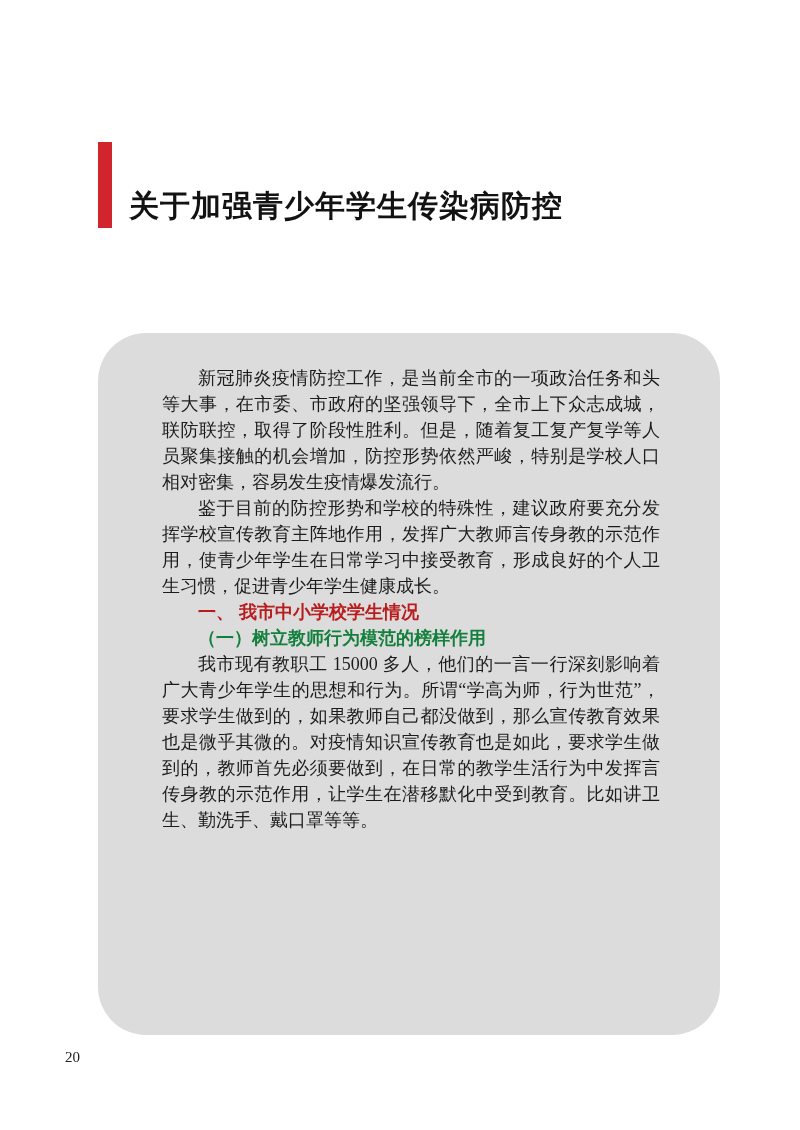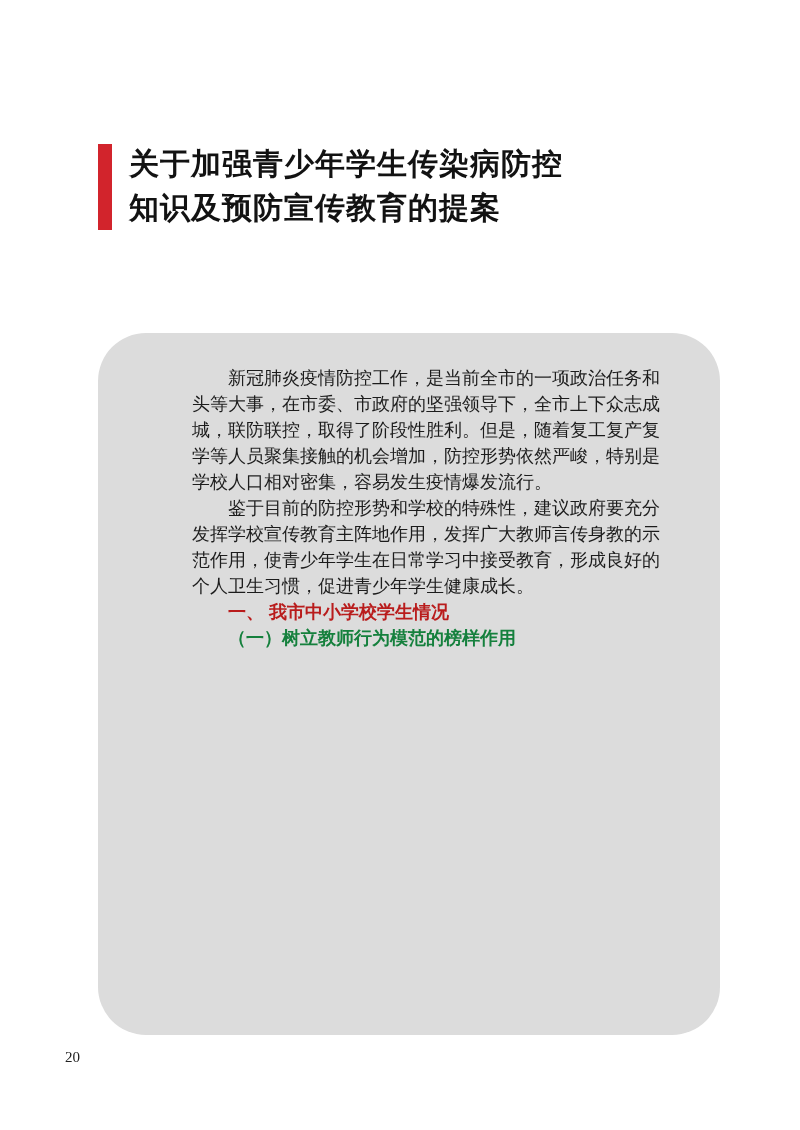--- a/index.html
+++ b/index.html
@@ -43,21 +43,21 @@
   
   .content-box {
     position: absolute;
     left: 98px;
     top: 333px;
     width: 622px;
     height: 702px;
     box-sizing: border-box;
     background: #dcdcdc;
     border-radius: 48px;
-    padding: 32px 60px 28px 94px;
+    padding: 32px 60px 28px 64px;
     overflow: hidden;
   }
   .content-box p {
     margin: 0;
     text-indent: 2em;
     text-align: justify;
     font-size: 18px;
     line-height: 26px;
     color: #1c1c1c;
     font-family: "Liberation Serif", serif;
@@ -83,24 +83,24 @@
     font-family: "Liberation Serif", serif;
   }
 </style>
 </head>
 <body>
 
 <div class="title-section">
   <div class="accent-bar" style="background: rgb(210, 36, 44);"></div>
   <div class="title-text">
     <div>关于加强青少年学生传染病防控</div>
-    <div>知识及预防宣传教育的提案</div>
   </div>
 </div>
 
 <div class="content-box" style="background: rgb(220, 220, 220);">
   <p>新冠肺炎疫情防控工作，是当前全市的一项政治任务和头等大事，在市委、市政府的坚强领导下，全市上下众志成城，联防联控，取得了阶段性胜利。但是，随着复工复产复学等人员聚集接触的机会增加，防控形势依然严峻，特别是学校人口相对密集，容易发生疫情爆发流行。</p>
   <p>鉴于目前的防控形势和学校的特殊性，建议政府要充分发挥学校宣传教育主阵地作用，发挥广大教师言传身教的示范作用，使青少年学生在日常学习中接受教育，形成良好的个人卫生习惯，促进青少年学生健康成长。</p>
   <p class="h1">一、 我市中小学校学生情况</p>
   <p class="h2">（一）树立教师行为模范的榜样作用</p>
+  <p>我市现有教职工 15000 多人，他们的一言一行深刻影响着广大青少年学生的思想和行为。所谓“学高为师，行为世范”，要求学生做到的，如果教师自己都没做到，那么宣传教育效果也是微乎其微的。对疫情知识宣传教育也是如此，要求学生做到的，教师首先必须要做到，在日常的教学生活行为中发挥言传身教的示范作用，让学生在潜移默化中受到教育。比如讲卫生、勤洗手、戴口罩等等。</p>
 </div>
 
 <div class="page-number">20</div>
 
 </body></html>

